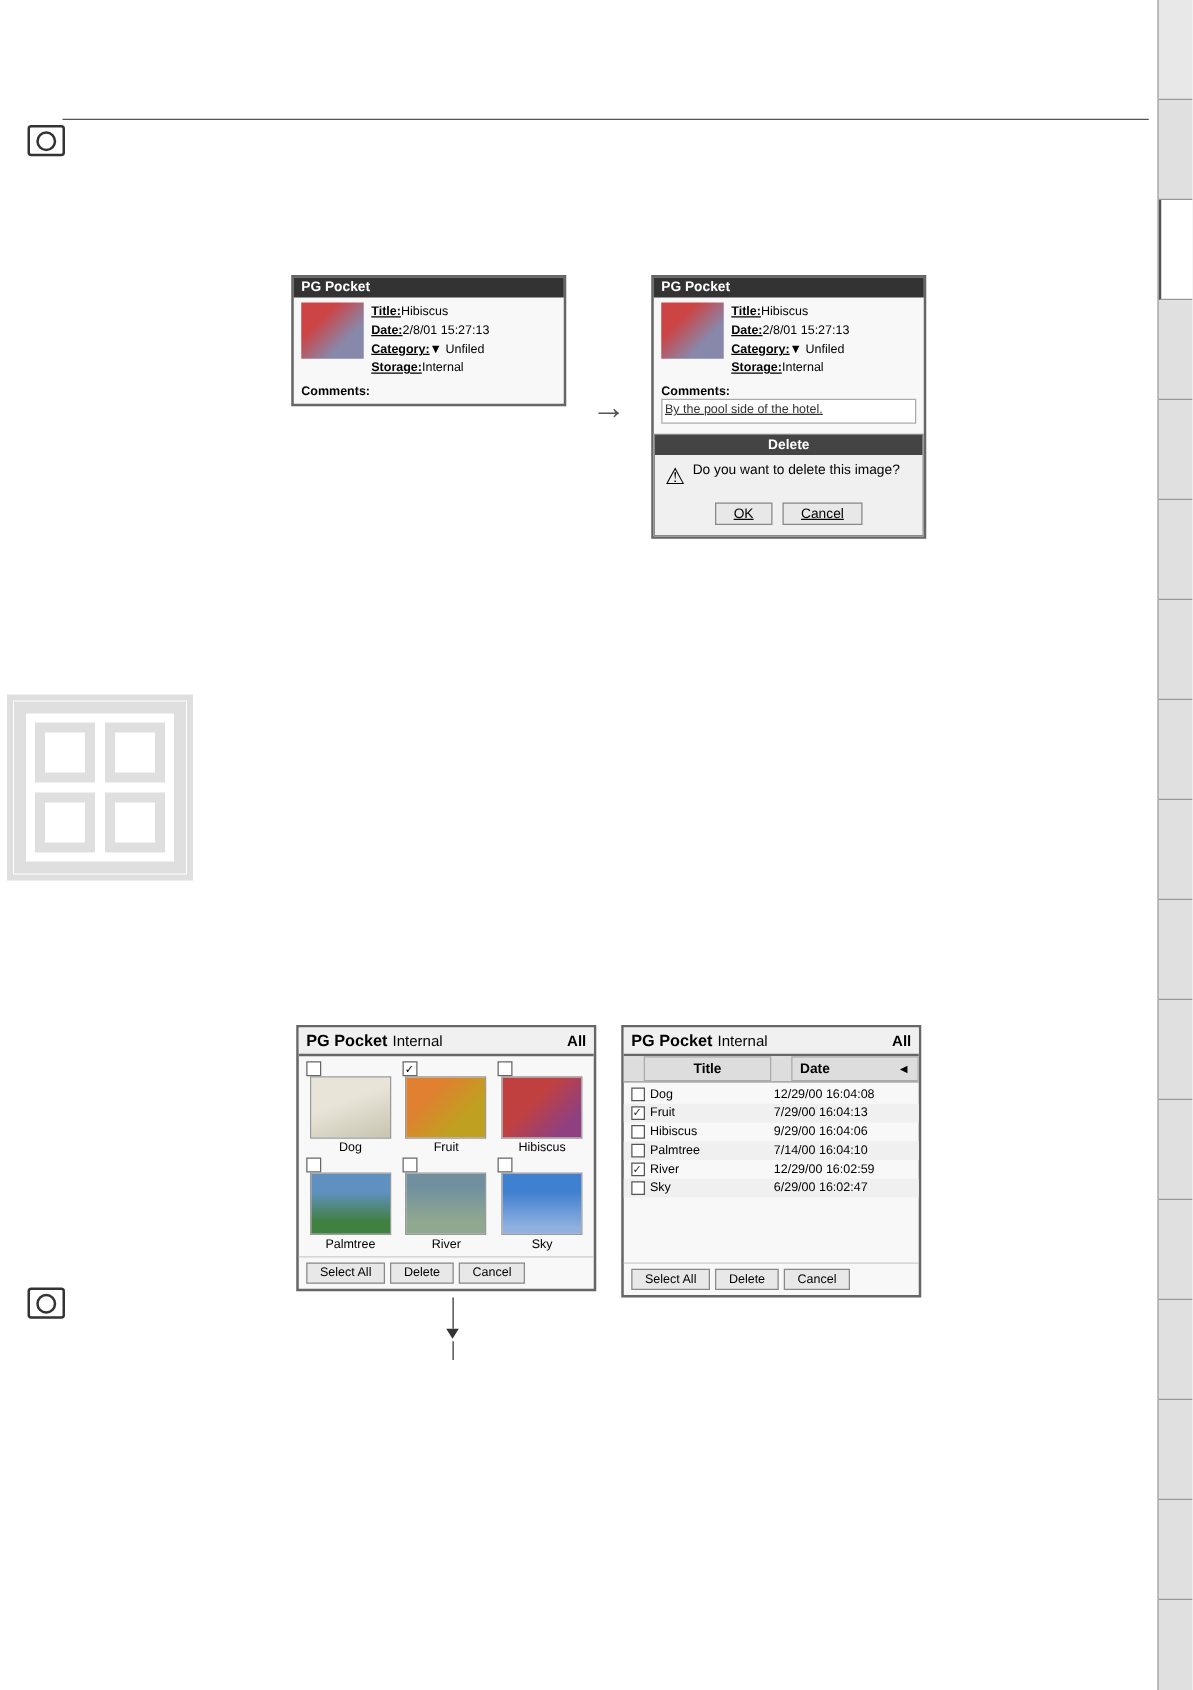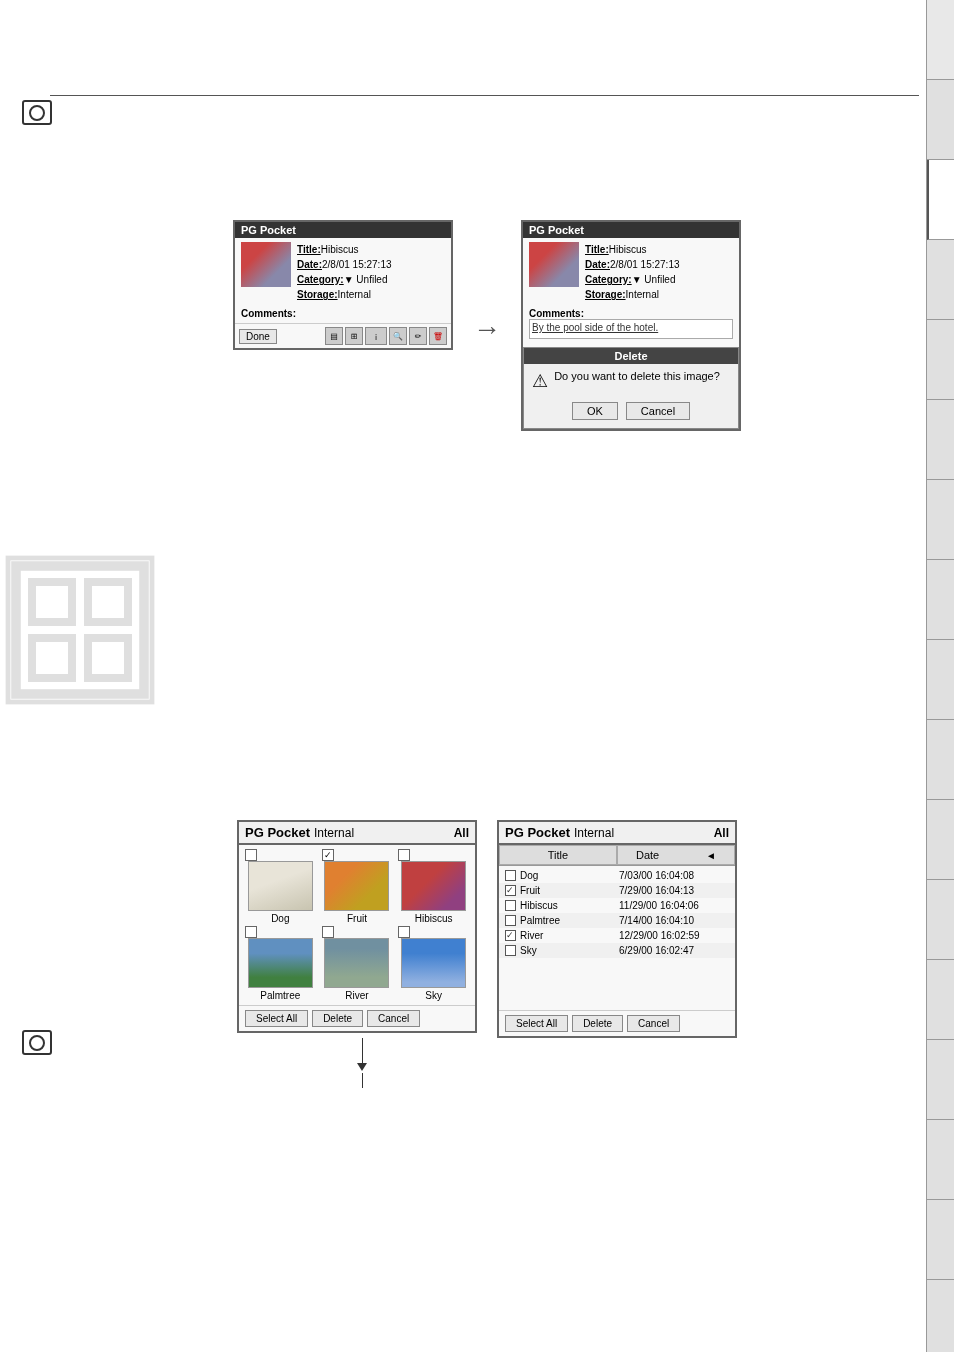--- a/index.html
+++ b/index.html
@@ -197,20 +197,21 @@
       gap: 8px;
       padding: 4px 8px 8px;
       justify-content: center;
     }
     .confirm-btn {
       padding: 2px 14px;
       font-size: 11px;
       border: 1px solid #888;
       background: #e8e8e8;
       cursor: pointer;
+      text-decoration: underline;
     }
 
     
     .grid-panel {
       width: 240px;
       border: 2px solid #666;
       background: #f8f8f8;
       font-size: 11px;
     }
     .grid-panel-header {
@@ -334,25 +335,26 @@
       font-size: 12px;
       font-weight: bold;
     }
     .list-columns {
       display: grid;
       grid-template-columns: 1fr 1fr;
       background: #ddd;
       border-bottom: 1px solid #999;
     }
     .list-col-header {
-      padding: 3px 18px;
-      font-weight: normal;
+      padding: 3px 6px;
+      font-weight: bold;
       font-size: 11px;
       text-align: center;
       border: 1px solid #aaa;
+      margin-left: 16px;
     }
     .list-rows {
       padding: 2px 0;
     }
     .list-row {
       display: grid;
       grid-template-columns: 1fr 1fr;
       padding: 1px 4px;
       font-size: 10px;
     }
@@ -450,31 +452,20 @@
         <div class="pg-info">
           <div><b>Title:</b><span>Hibiscus</span></div>
           <div><b>Date:</b><span>2/8/01 15:27:13</span></div>
           <div><b>Category:</b><span>▼ Unfiled</span></div>
           <div><b>Storage:</b><span>Internal</span></div>
         </div>
       </div>
       <div class="pg-comments-section">
         <div class="pg-comments-label">Comments:</div>
       </div>
-      <div class="pg-toolbar">
-        <button class="pg-toolbar-btn">Done</button>
-        <div class="pg-toolbar-icons">
-          <div class="pg-toolbar-icon">▤</div>
-          <div class="pg-toolbar-icon">⊞</div>
-          <div class="pg-toolbar-icon" style="width:22px;">ℹ</div>
-          <div class="pg-toolbar-icon">🔍</div>
-          <div class="pg-toolbar-icon">✏</div>
-          <div class="pg-toolbar-icon" style="color:#c00;">🗑</div>
-        </div>
-      </div>
     </div>
 
     <div style="font-size:28px; color:#555; align-self:center;">→</div>
 
     <div class="delete-dialog">
       <div class="pg-dialog" style="width:220px;">
         <div class="pg-dialog-header">
           <span>PG Pocket</span>
         </div>
         <div class="pg-dialog-body">
@@ -591,37 +582,37 @@
           <span style="font-size:10px;">◄</span>
         </div>
       </div>
       <div class="list-rows">
 
         <div class="list-row">
           <div class="list-cell">
             <span class="small-checkbox"></span>
             <span>Dog</span>
           </div>
-          <div class="list-cell">7/03/00 16:04:08</div>
+          <div class="list-cell">12/29/00 16:04:08</div>
         </div>
 
         <div class="list-row">
           <div class="list-cell">
             <span class="small-checkbox checked"></span>
             <span>Fruit</span>
           </div>
           <div class="list-cell">7/29/00 16:04:13</div>
         </div>
 
         <div class="list-row">
           <div class="list-cell">
             <span class="small-checkbox"></span>
             <span>Hibiscus</span>
           </div>
-          <div class="list-cell">11/29/00 16:04:06</div>
+          <div class="list-cell">9/29/00 16:04:06</div>
         </div>
 
         <div class="list-row">
           <div class="list-cell">
             <span class="small-checkbox"></span>
             <span>Palmtree</span>
           </div>
           <div class="list-cell">7/14/00 16:04:10</div>
         </div>
 

